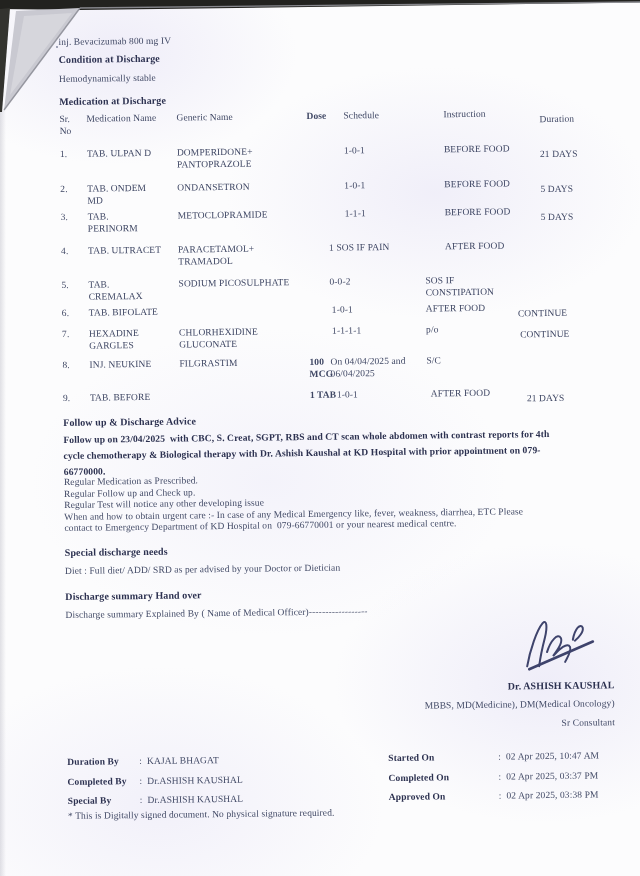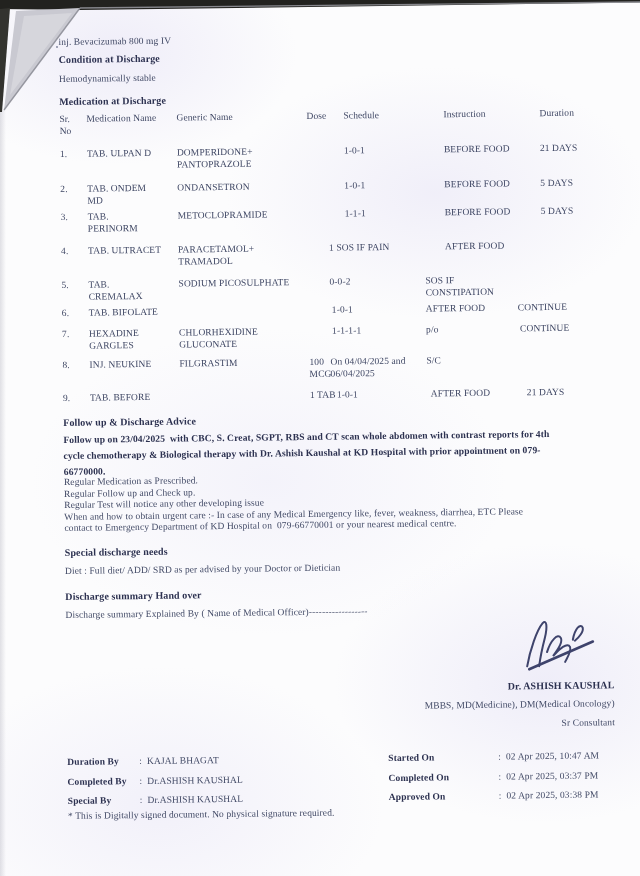--- a/index.html
+++ b/index.html
@@ -30,24 +30,24 @@
   .abs{position:absolute;}
   .h{font-weight:bold;font-size:10px;color:#2c3150;}
   .boldpara{font-weight:bold;font-size:9.6px;color:#2c3150;line-height:16.2px;white-space:pre;}
   .advice{line-height:11.6px;white-space:pre;}
   
   .trow{position:absolute;left:0;display:flex;width:560px;color:#3f4764;}
   .c{white-space:pre-line;line-height:11.5px;}
   .c-sr{width:27px;}
   .c-med{width:90px;}
   .c-gen{width:130px;}
-  .c-dose{width:37px;}
+  .c-dose{width:37px;font-weight:bold;}
   .c-sched{width:100px;}
   .c-instr{width:96px;}
-  .c-dur{width:80px;}
+  .c-dur{width:80px;margin-top:6px;}
   .doctor{width:230px;text-align:right;line-height:19px;}
   .doctor .dname{font-weight:bold;font-size:10px;color:#2c3150;}
   .frow{position:absolute;left:0;width:582px;}
   .flabel{display:inline-block;font-weight:bold;color:#2c3150;white-space:pre;}
   .fvalue{white-space:pre;}
   .fleft-label{width:72px;}
   .fright{position:absolute;left:321px;top:0;}
   .fright-label{width:110px;}
   .artifacts{position:absolute;left:0;top:0;pointer-events:none;}
   .sig{position:absolute;}

